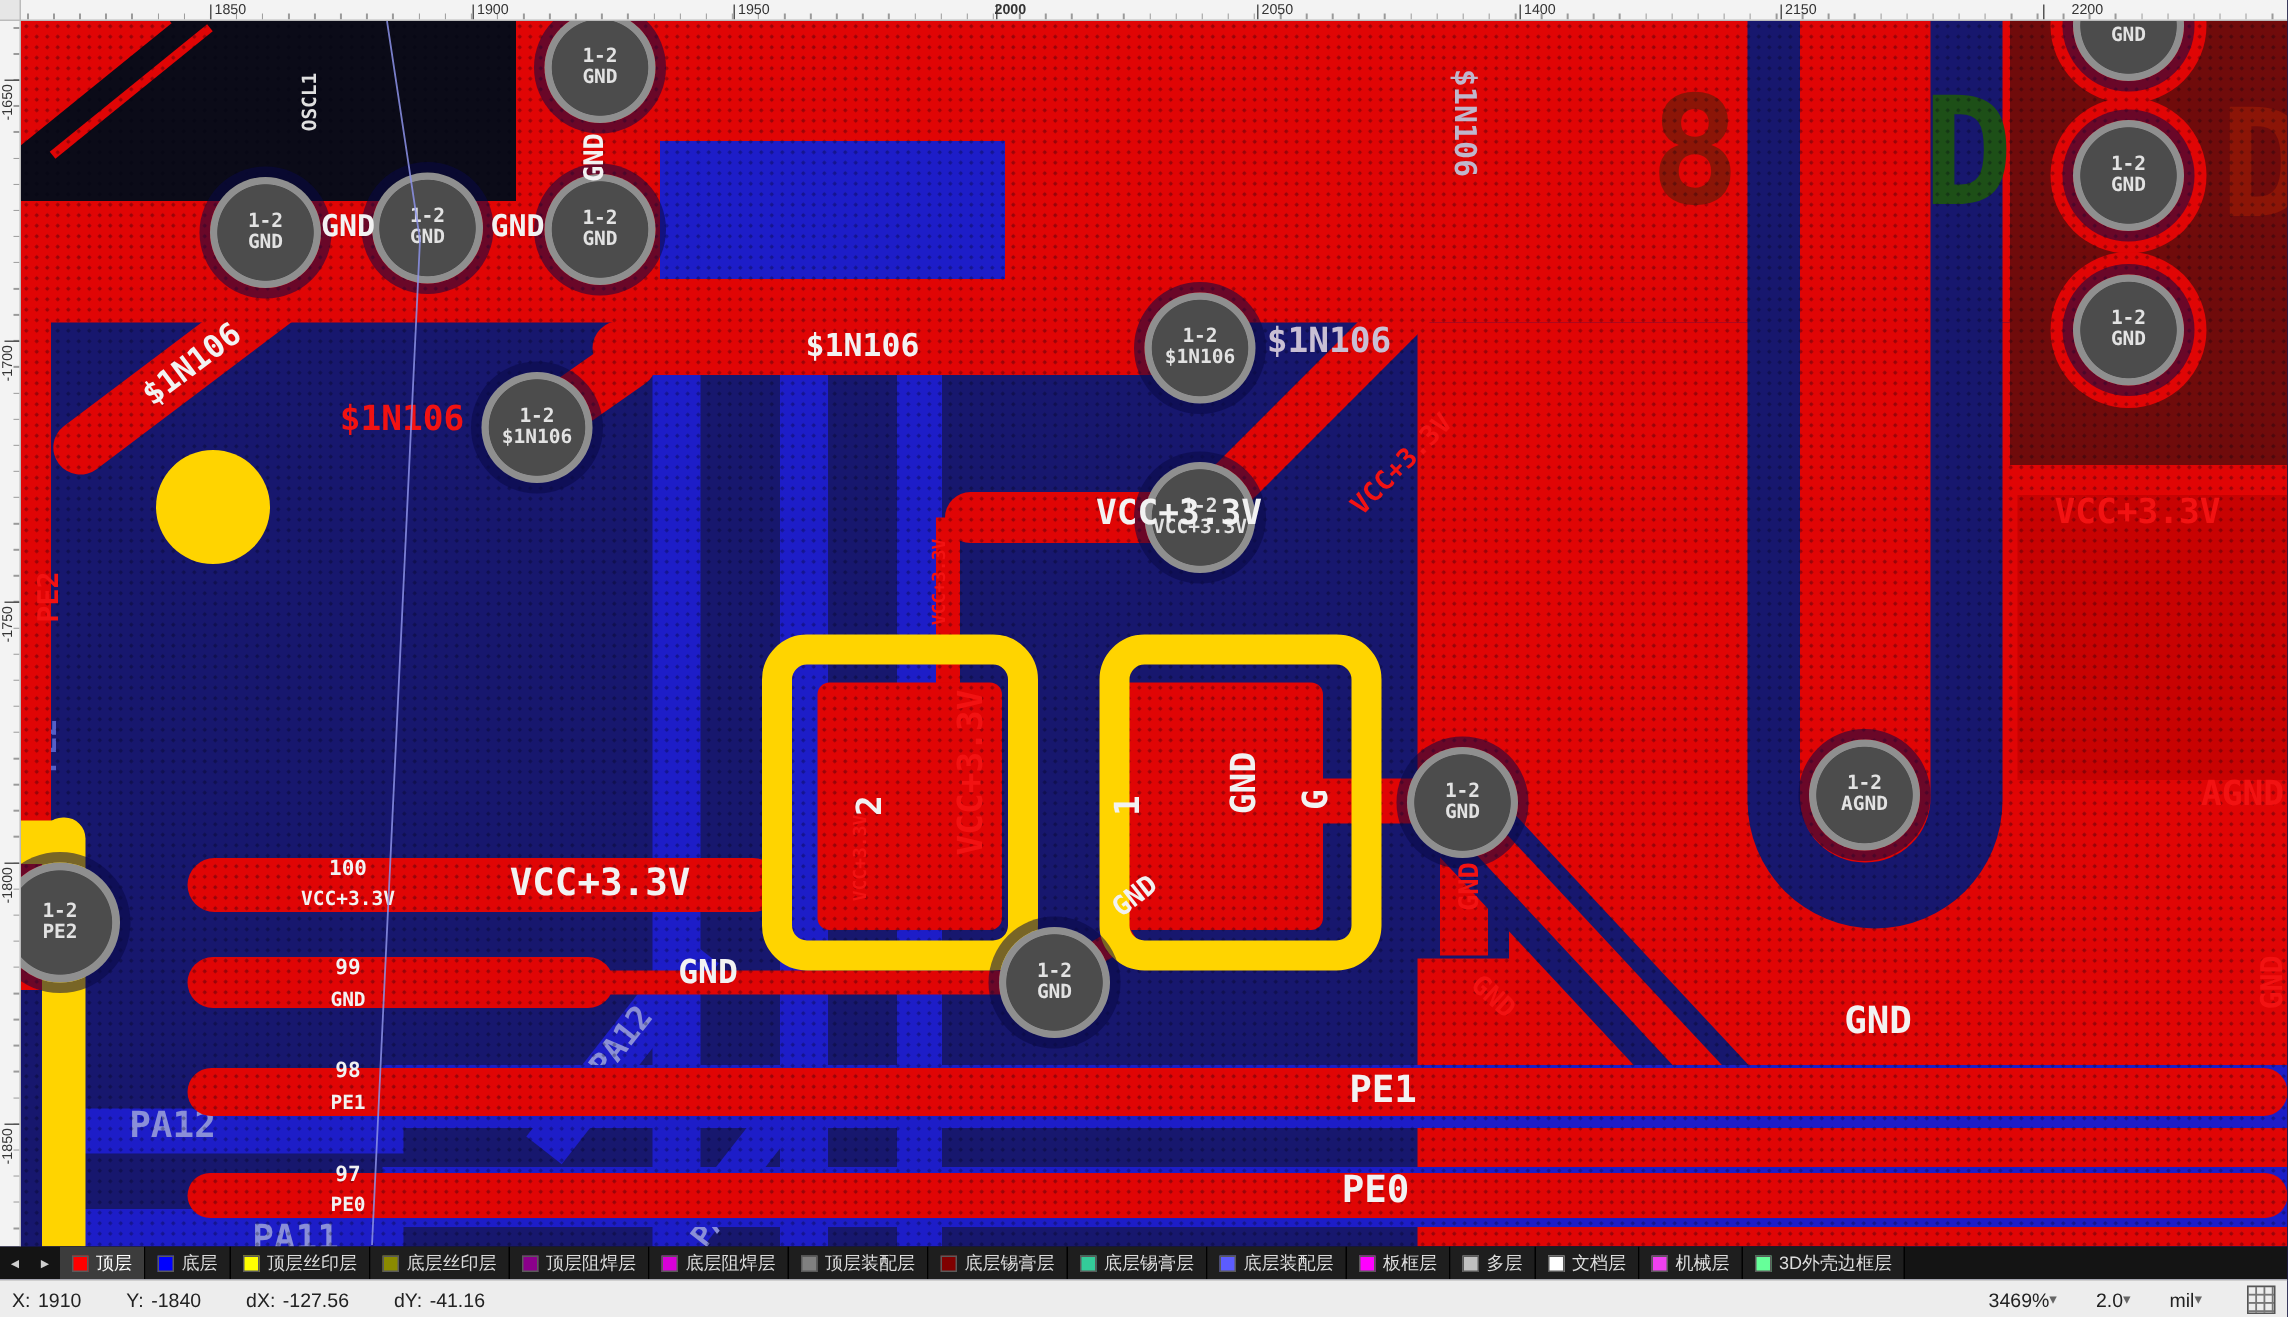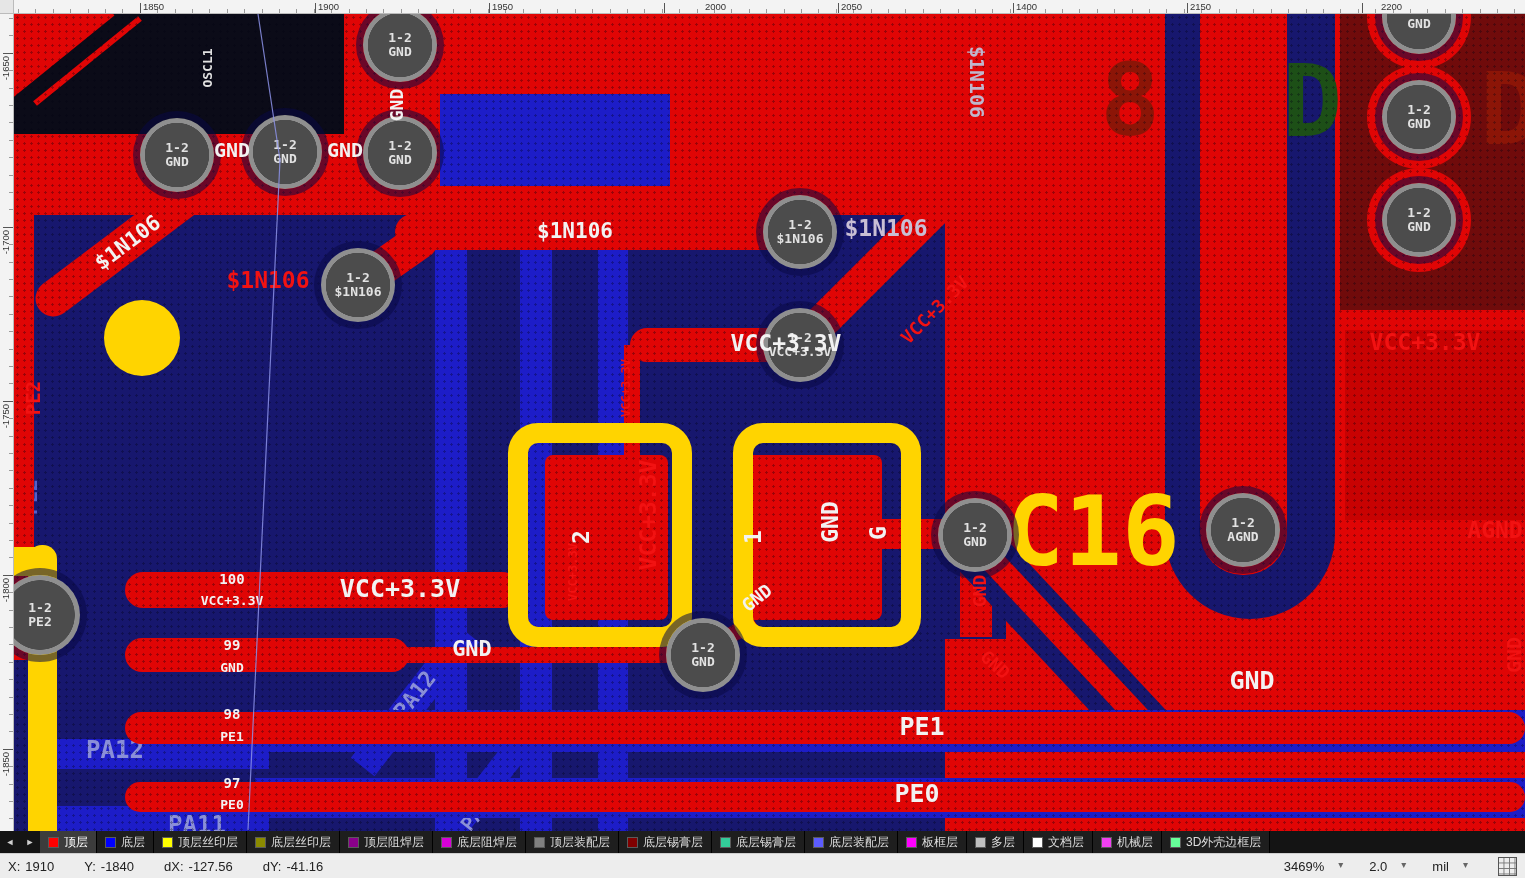--- a/index.html
+++ b/index.html
@@ -28,39 +28,39 @@
   .nav{width:20px;display:flex;align-items:center;justify-content:center;font-size:9px;color:#cfcfcf;cursor:pointer}
   .tabs{display:flex;flex:1;overflow:hidden}
   .tab{display:flex;align-items:center;gap:5px;padding:0 8px;border-right:1px solid #000;font-size:12px;white-space:nowrap;background:#1e1e1e;cursor:pointer}
   .tab.active{background:#3c3c3c;color:#fff}
   .sq{width:11px;height:11px;border:1px solid #5a5a5a;box-sizing:border-box}
   
   .statusbar{position:absolute;left:0;top:853px;width:1525px;height:25px;background:#ededed;border-top:1px solid #cfcfcf;display:flex;align-items:center;font-size:13px;color:#222;padding:0 8px;box-sizing:border-box;z-index:6}
   .sl{margin-right:5px}
   .sv{margin-right:30px}
   .spacer{flex:1}
-  .ctrl{display:flex;align-items:flex-start;gap:14px;margin-right:26px;cursor:pointer}
+  .ctrl{display:flex;align-items:center;gap:0;margin-right:26px;cursor:pointer}
   .chev{color:#666;font-size:10px}
   .grid-icon{width:17px;height:17px;border:1px solid #555;background-image:linear-gradient(#777 1px,transparent 1px),linear-gradient(90deg,#777 1px,transparent 1px);background-size:5.5px 5.5px;background-position:-1px -1px;margin-left:4px;cursor:pointer}
 </style>
 </head>
 <body>
 
 <div class="app">
   <div class="corner"></div>
   <div class="ruler-top">
       <div class="minor-h"></div>
       <div class="tickv" style="left: 126px;"></div>
       <div class="ticklbl" style="left: 129px;">1850</div>
       <div class="tickv" style="left: 301px;"></div>
       <div class="ticklbl" style="left: 304px;">1900</div>
       <div class="tickv" style="left: 475px;"></div>
       <div class="ticklbl" style="left: 478px;">1950</div>
       <div class="tickv" style="left: 650px;"></div>
-      <div class="ticklbl" style="left: 691px;">2000</div>
+      <div class="ticklbl" style="left: 649px; font-weight: bold;">2000</div>
       <div class="tickv" style="left: 824px;"></div>
       <div class="ticklbl" style="left: 827px;">2050</div>
       <div class="tickv" style="left: 999px;"></div>
       <div class="ticklbl" style="left: 1002px;">1400</div>
       <div class="tickv" style="left: 1173px;"></div>
       <div class="ticklbl" style="left: 1176px;">2150</div>
       <div class="tickv" style="left: 1348px;"></div>
       <div class="ticklbl" style="left: 1351px; margin-left: 16px;">2200</div>
     </div>
   <div class="ruler-left">
@@ -131,21 +131,20 @@
       <div class="shp" style="left: 531px; top: 441px; width: 123px; height: 165px; background: rgb(224, 5, 5); border-radius: 8px;"></div>
       <div class="shp" style="left: 723px; top: 441px; width: 145px; height: 165px; background: rgb(224, 5, 5); border-radius: 8px;"></div>
       <div class="shp" style="left: 683px; top: 615px; width: 62px; height: 16px; background: rgb(224, 5, 5); transform: rotate(-31deg);"></div>
       <div class="shp" style="left: 868px; top: 505px; width: 70px; height: 30px; background: rgb(224, 5, 5);"></div>
       <div class="dots"></div>
       <div class="circ" style="left: 128px; top: 324px; width: 76px; height: 76px; background: rgb(255, 212, 0);"></div>
       <div class="shp" style="left: 0px; top: 533px; width: 22px; height: 29px; background: rgb(255, 212, 0);"></div>
       <div class="shp" style="left: 14px; top: 531px; width: 29px; height: 286px; background: rgb(255, 212, 0); border-radius: 14px 14px 0px 0px;"></div>
       <div class="shp" style="left: 494px; top: 409px; width: 184px; height: 224px; border: 20px solid rgb(255, 212, 0); background: transparent; border-radius: 30px;"></div>
       <div class="shp" style="left: 719px; top: 409px; width: 188px; height: 224px; border: 20px solid rgb(255, 212, 0); background: transparent; border-radius: 30px;"></div>
-      <div class="ntext" style="left: 1079px; top: 518px; font-size: 96px; color: rgb(255, 212, 0); transform: translate(-50%, -50%) rotate(0deg);">C16</div>
       <div class="via" style="left: 386px; top: 31px; width: 74px; height: 74px;">
         <div class="vl">1-2</div>
         <div class="vl">GND</div>
       </div>
       <div class="via" style="left: 163px; top: 141px; width: 74px; height: 74px;">
         <div class="vl">1-2</div>
         <div class="vl">GND</div>
       </div>
       <div class="via" style="left: 271px; top: 138px; width: 74px; height: 74px;">
         <div class="vl">1-2</div>

